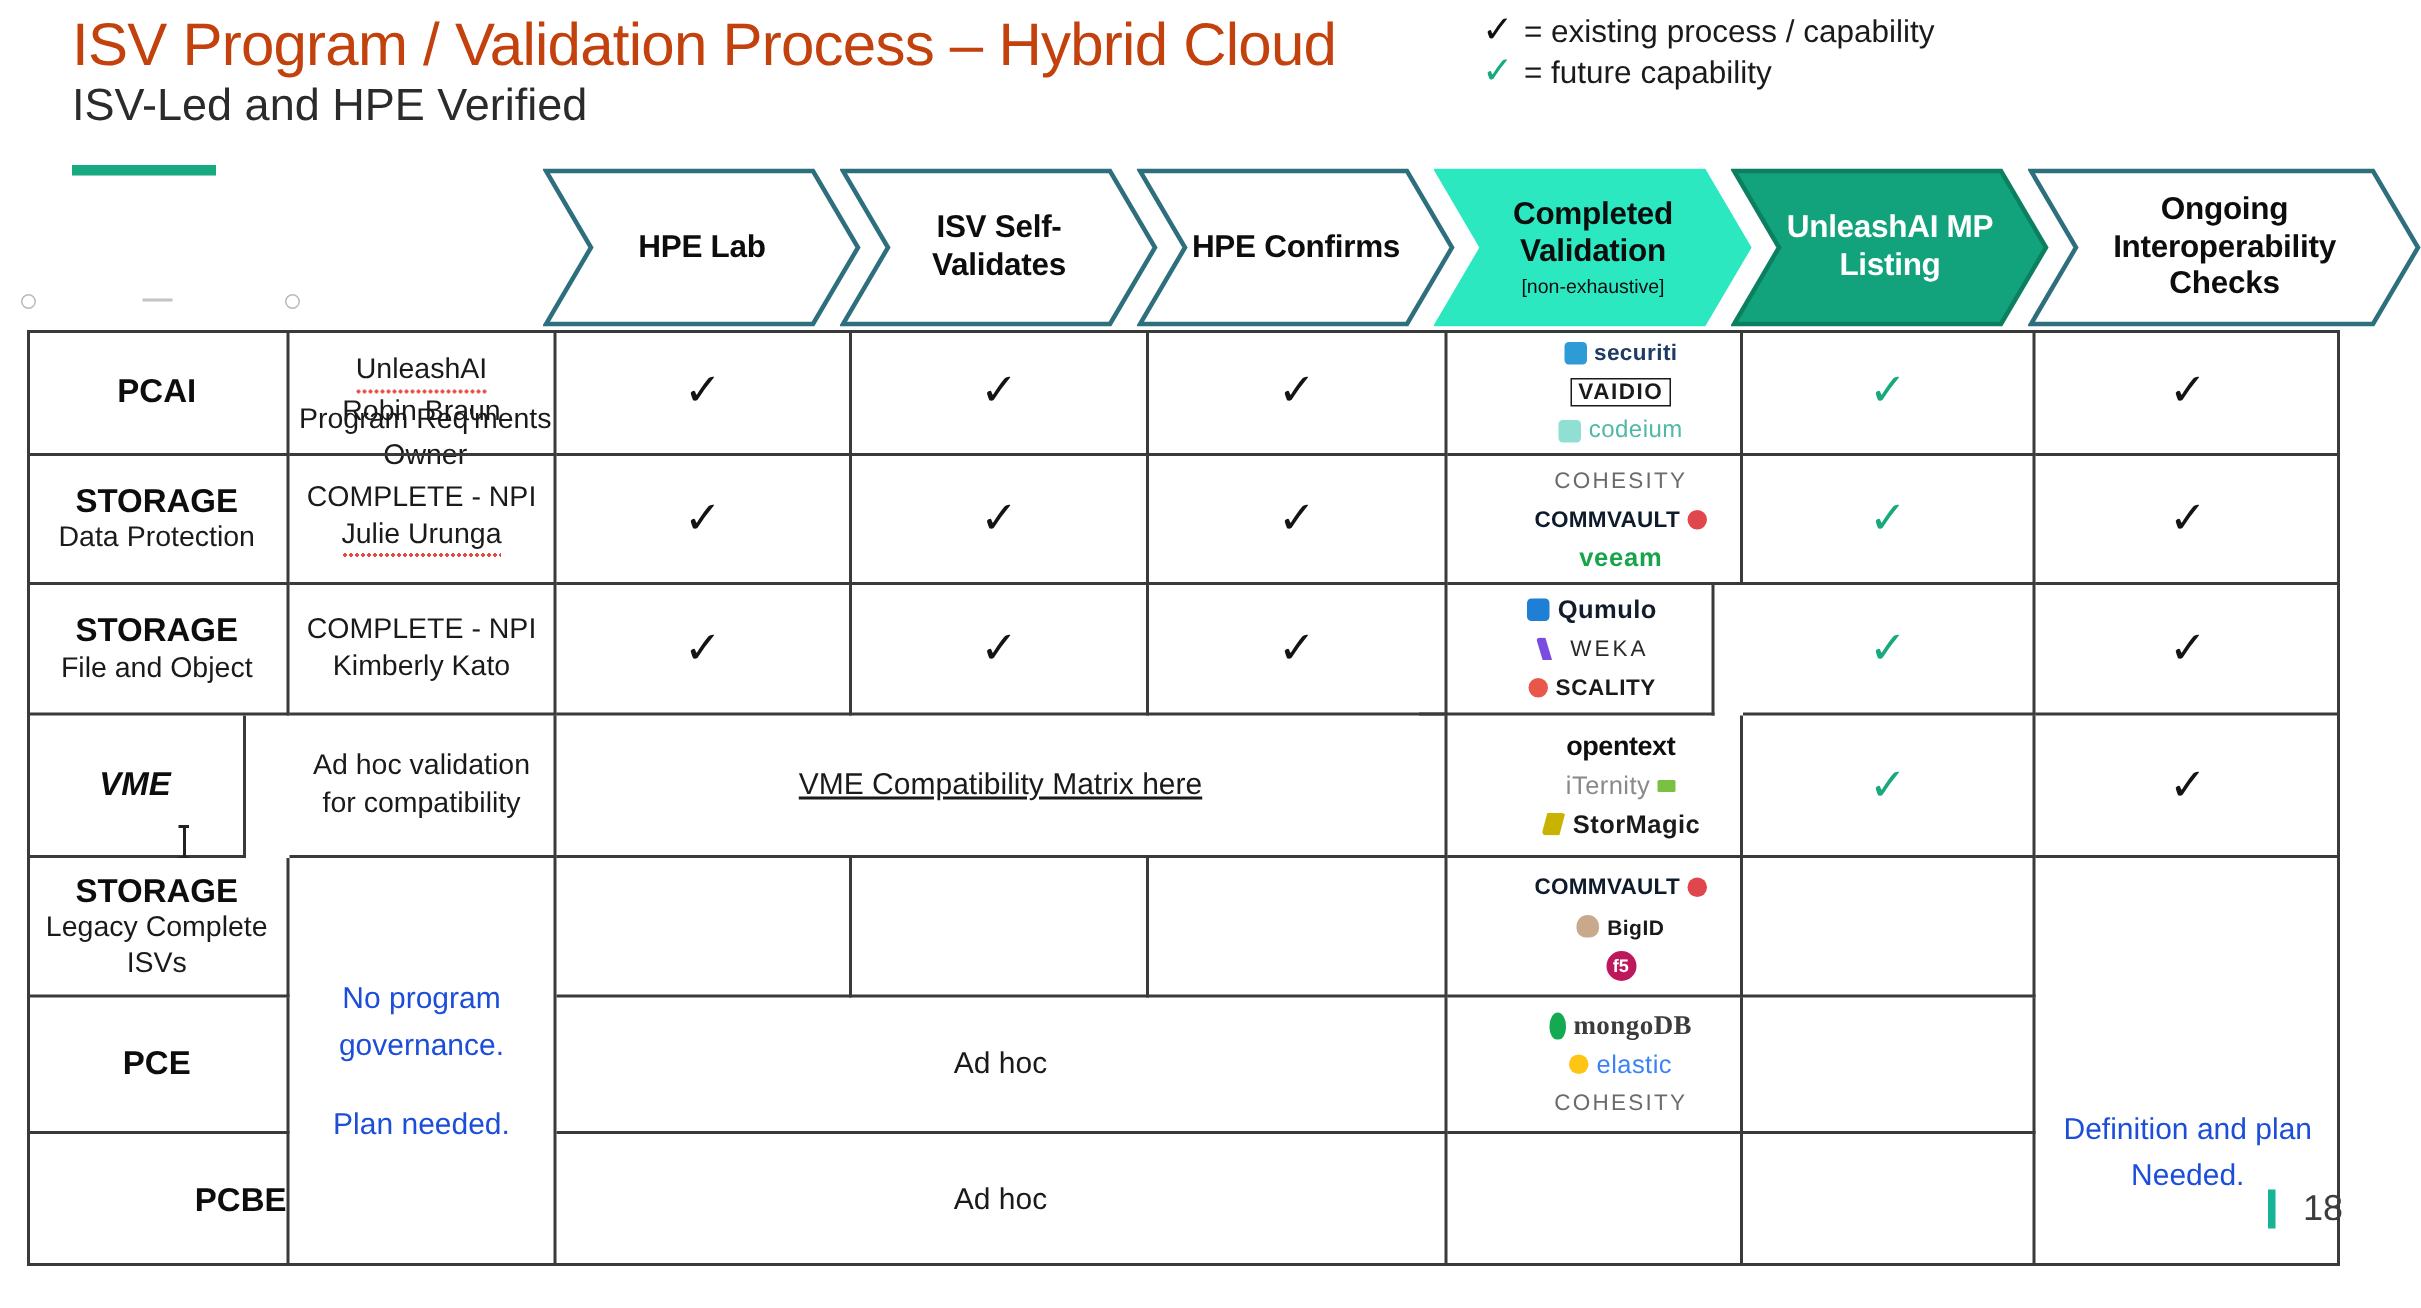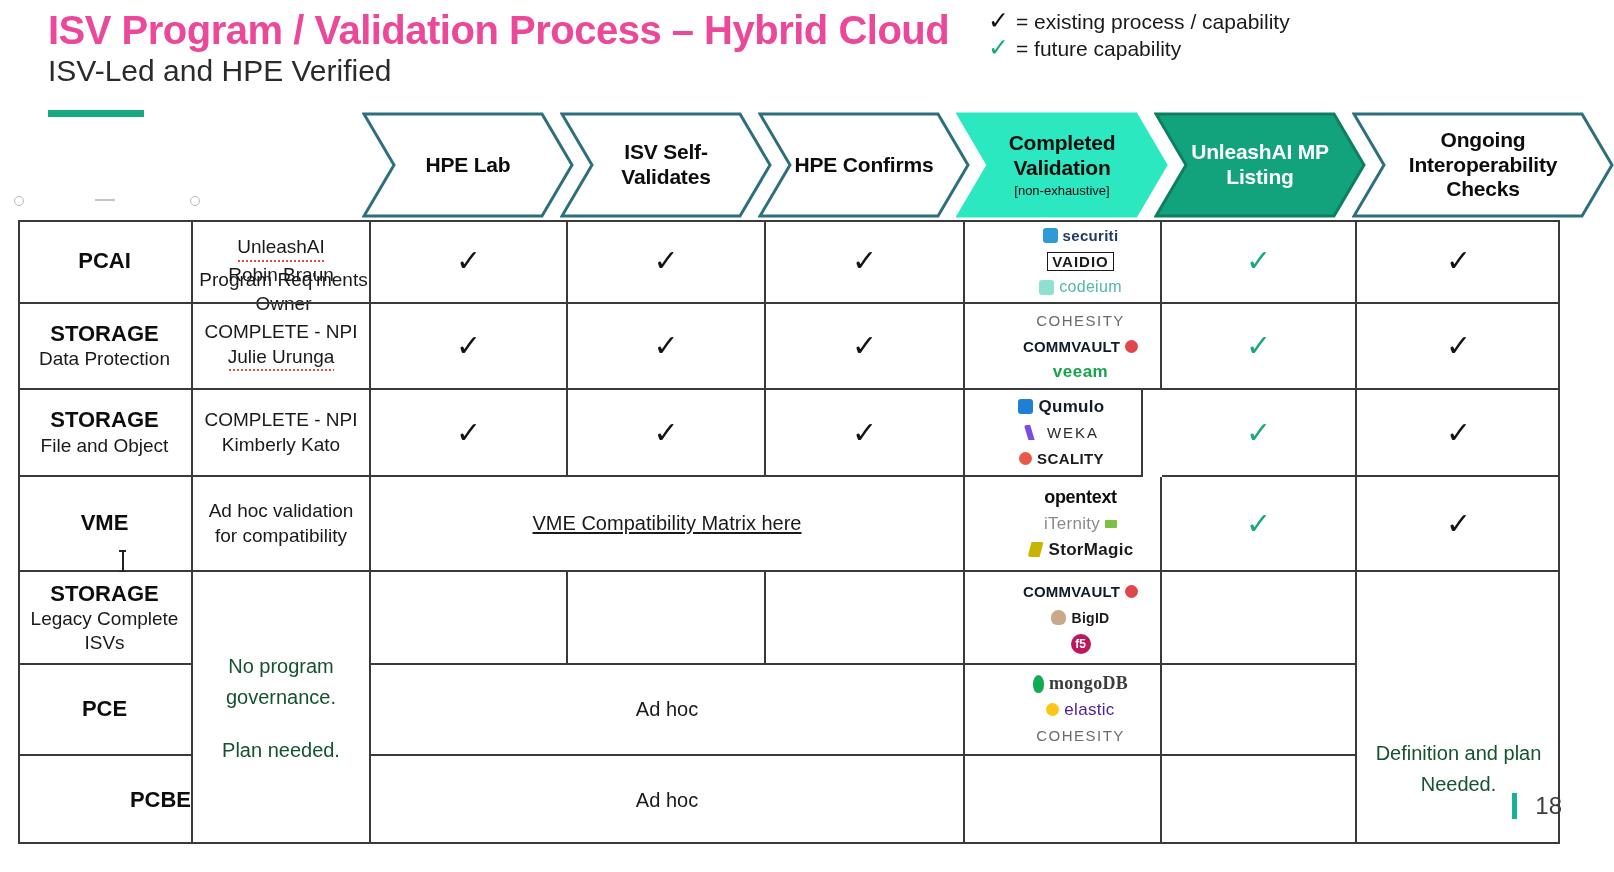--- a/index.html
+++ b/index.html
@@ -10,21 +10,21 @@
     overflow:hidden;
     position:relative;
   }
   
   .app-gutter{position:absolute;left:0;top:0;width:14px;height:872px;background:#f1f1f1;}
   .slide-canvas{position:absolute;left:0;top:0;width:1614px;height:872px;background:#fff;}
 
   
   .title-block{position:absolute;left:48px;top:8px;}
   .slide-title{
-    font-size:40px;font-weight:bold;color:#ec4899;letter-spacing:-0.5px;
+    font-size:40px;font-weight:normal;color:#c2410c;letter-spacing:-0.5px;
     white-space:nowrap;line-height:1.1;text-align:right;
   }
   .slide-subtitle{
     font-size:30px;color:#2b2b2b;line-height:1.15;margin-top:2px;white-space:nowrap;
   }
   .accent-bar{position:absolute;left:48px;top:110px;width:96px;height:7px;background:#17a97f;}
 
   
   .legend{position:absolute;left:988px;top:8px;font-size:21px;color:#1a1a1a;line-height:1.22;}
   .legend-row{display:flex;align-items:baseline;gap:7px;white-space:nowrap;}
@@ -59,21 +59,21 @@
     position:absolute;box-sizing:border-box;
     border-right:2px solid #3a3a3a;border-bottom:2px solid #3a3a3a;
     display:flex;flex-direction:column;align-items:center;justify-content:center;
     text-align:center;overflow:hidden;
   }
   .grid-outline{position:absolute;left:0;top:0;width:100%;height:100%;
     box-sizing:border-box;border:2px solid #3a3a3a;pointer-events:none;}
   .cat-main{font-size:22px;font-weight:bold;color:#0d0d0d;line-height:1.2;}
   .cat-sub{font-size:19px;color:#1a1a1a;line-height:1.25;}
   .owner-txt{font-size:19px;color:#1a1a1a;line-height:1.3;}
-  .note-txt{font-size:20px;color:#14532d;line-height:1.55;}
+  .note-txt{font-size:20px;color:#1d4ed8;line-height:1.55;}
   .adhoc-txt{font-size:20px;color:#1a1a1a;}
   .tick{font-size:30px;line-height:1;}
   .tick-black{color:#141414;}
   .tick-green{color:#18a97e;}
   .link{
     font-size:20px;color:#1a1a1a;text-decoration:underline;text-underline-offset:2px;cursor:pointer;
   }
   .squig{
     background-image:radial-gradient(circle at 2px 2px, #e8483f 1.1px, transparent 1.2px);
     background-size:4px 4px;background-repeat:repeat-x;background-position:0 100%;
@@ -296,21 +296,21 @@
         </div>
       </div>
     </div>
     <div class="gcell" style="left:1144px;top:170px;width:195px;height:87px;">
       <div class="tick tick-green">✓</div>
     </div>
     <div class="gcell" style="left:1339px;top:170px;width:203px;height:87px;border-right:none;">
       <div class="tick tick-black">✓</div>
     </div>
 
-    <div class="gcell" style="left:0;top:257px;width:175px;height:95px;">
+    <div class="gcell" style="left:0;top:257px;width:146px;height:95px;font-style:italic;">
       <div class="cat-main">VME</div>
     </div>
     <div class="gcell" style="left:175px;top:257px;width:178px;height:95px;">
       <div class="owner-txt">Ad hoc validation</div>
       <div class="owner-txt">for compatibility</div>
     </div>
     <div class="gcell" style="left:353px;top:257px;width:594px;height:95px;">
       <a class="link" href="#">VME Compatibility Matrix here</a>
     </div>
     <div class="gcell" style="left:947px;top:257px;width:197px;height:95px;">
@@ -379,21 +379,21 @@
       <div class="adhoc-txt">Ad hoc</div>
     </div>
     <div class="gcell" style="left:947px;top:445px;width:197px;height:91px;">
       <div class="logos">
         <div class="logo">
           <span class="sq" style="background:#13aa52;width:11px;height:18px;border-radius:50% 50% 45% 45%;"></span>
           <span class="logo-txt" style="color:#3c3c3c;font-size:18px;font-family:'Liberation Serif',serif;">mongoDB</span>
         </div>
         <div class="logo">
           <span class="dot" style="background:#fec514;"></span>
-          <span class="logo-txt" style="color:#4c1d95;font-size:17px;font-weight:normal;">elastic</span>
+          <span class="logo-txt" style="color:#3b82f6;font-size:17px;font-weight:normal;">elastic</span>
         </div>
         <div class="logo">
           <span class="logo-txt" style="color:#6b6b6b;letter-spacing:1.5px;font-weight:normal;">COHESITY</span>
         </div>
       </div>
     </div>
     <div class="gcell" style="left:1144px;top:445px;width:195px;height:91px;"></div>
 
     <div class="gcell" style="left:0;top:536px;width:175px;height:88px;border-bottom:none;align-items:flex-end;">
       <div class="cat-main">PCBE</div>

